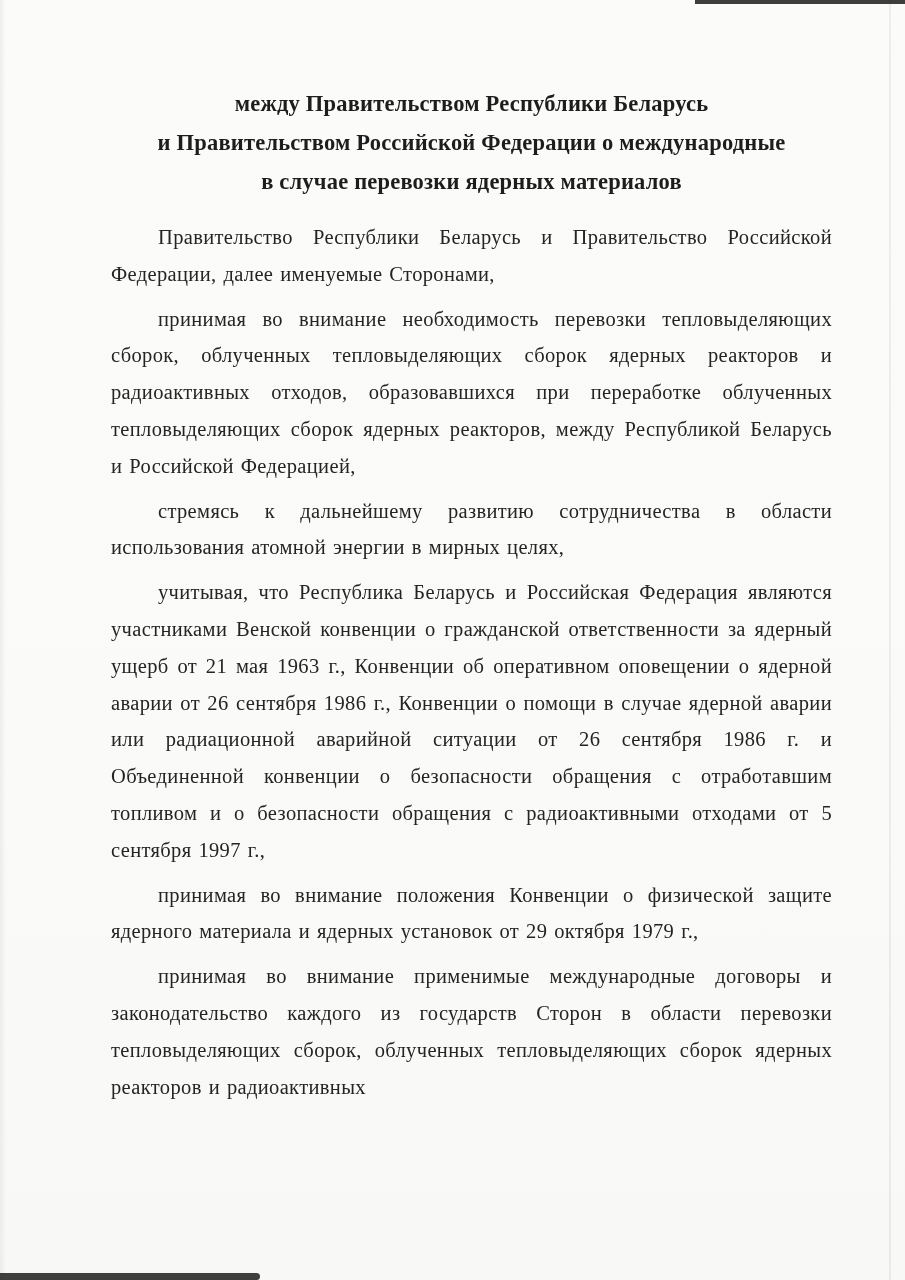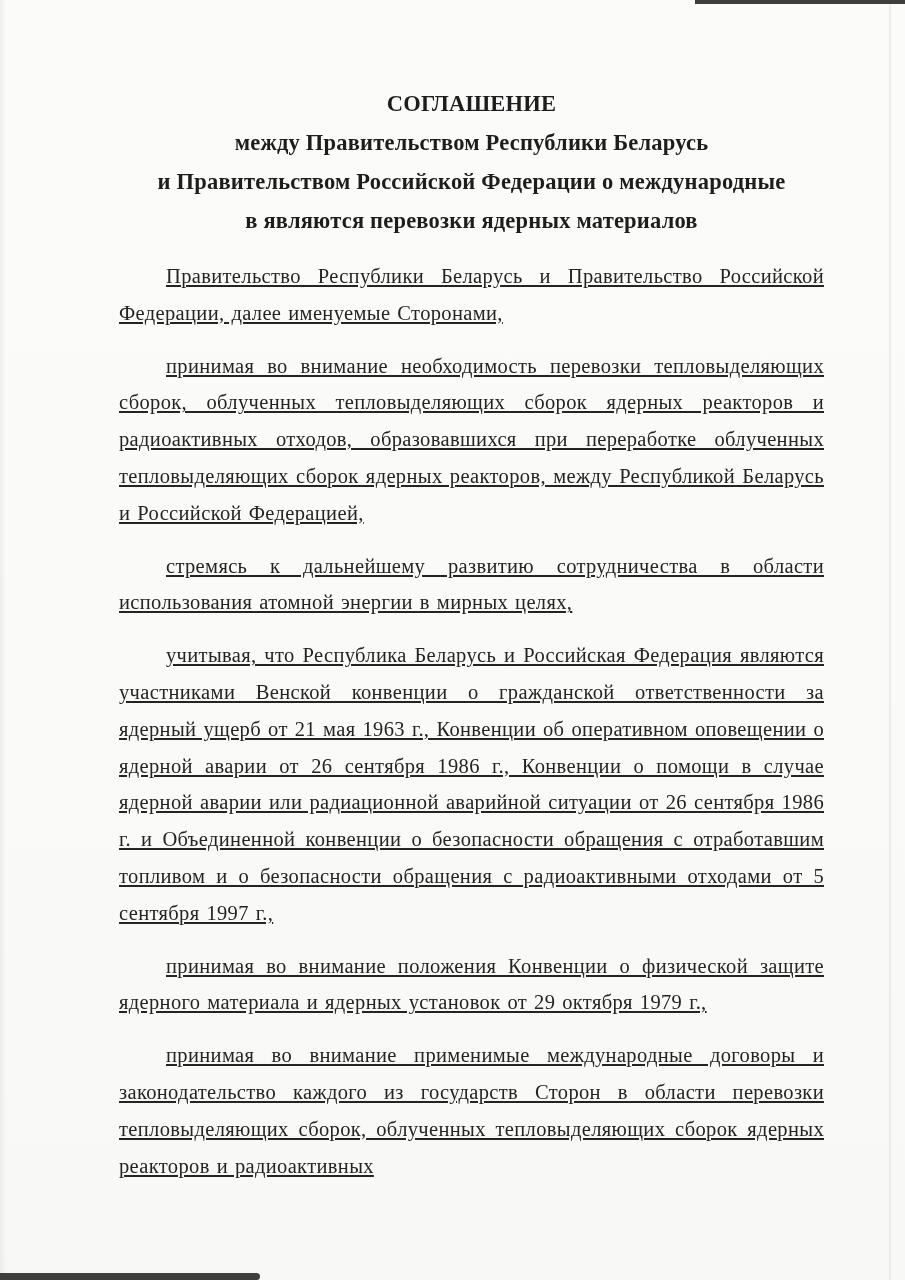--- a/index.html
+++ b/index.html
@@ -67,42 +67,40 @@
     display: block;
   }
   .body-text {
     font-size: 20.5px;
     line-height: 36.8px;
     text-align: justify;
     letter-spacing: 0.35px;
     word-spacing: 1.5px;
   }
   .body-text p {
-    margin: 16px;
+    margin: 8px;
     text-indent: 47px;
-    text-decoration: underline;
   }
 </style>
 </head>
 <body>
 
 <div class="scan-page">
 
   <div class="artifact-top-right"></div>
   <div class="artifact-right-line"></div>
   <div class="artifact-left-shade"></div>
   <div class="artifact-bottom-left"></div>
 
   <div class="content">
 
     <div class="heading">
-      <span class="title-line">СОГЛАШЕНИЕ</span>
       <span class="title-line">между Правительством Республики Беларусь</span>
       <span class="title-line">и Правительством Российской Федерации о международные</span>
-      <span class="title-line">в являются перевозки ядерных материалов</span>
+      <span class="title-line">в случае перевозки ядерных материалов</span>
     </div>
 
     <div class="body-text">
       <p>Правительство Республики Беларусь и Правительство Российской Федерации, далее именуемые Сторонами,</p>
       <p>принимая во внимание необходимость перевозки тепловыделяющих сборок, облученных тепловыделяющих сборок ядерных реакторов и радиоактивных отходов, образовавшихся при переработке облученных тепловыделяющих сборок ядерных реакторов, между Республикой Беларусь и Российской Федерацией,</p>
       <p>стремясь к дальнейшему развитию сотрудничества в области использования атомной энергии в мирных целях,</p>
       <p>учитывая, что Республика Беларусь и Российская Федерация являются участниками Венской конвенции о гражданской ответственности за ядерный ущерб от 21 мая 1963 г., Конвенции об оперативном оповещении о ядерной аварии от 26 сентября 1986 г., Конвенции о помощи в случае ядерной аварии или радиационной аварийной ситуации от 26 сентября 1986 г. и Объединенной конвенции о безопасности обращения с отработавшим топливом и о безопасности обращения с радиоактивными отходами от 5 сентября 1997 г.,</p>
       <p>принимая во внимание положения Конвенции о физической защите ядерного материала и ядерных установок от 29 октября 1979 г.,</p>
       <p>принимая во внимание применимые международные договоры и законодательство каждого из государств Сторон в области перевозки тепловыделяющих сборок, облученных тепловыделяющих сборок ядерных реакторов и радиоактивных</p>
     </div>

